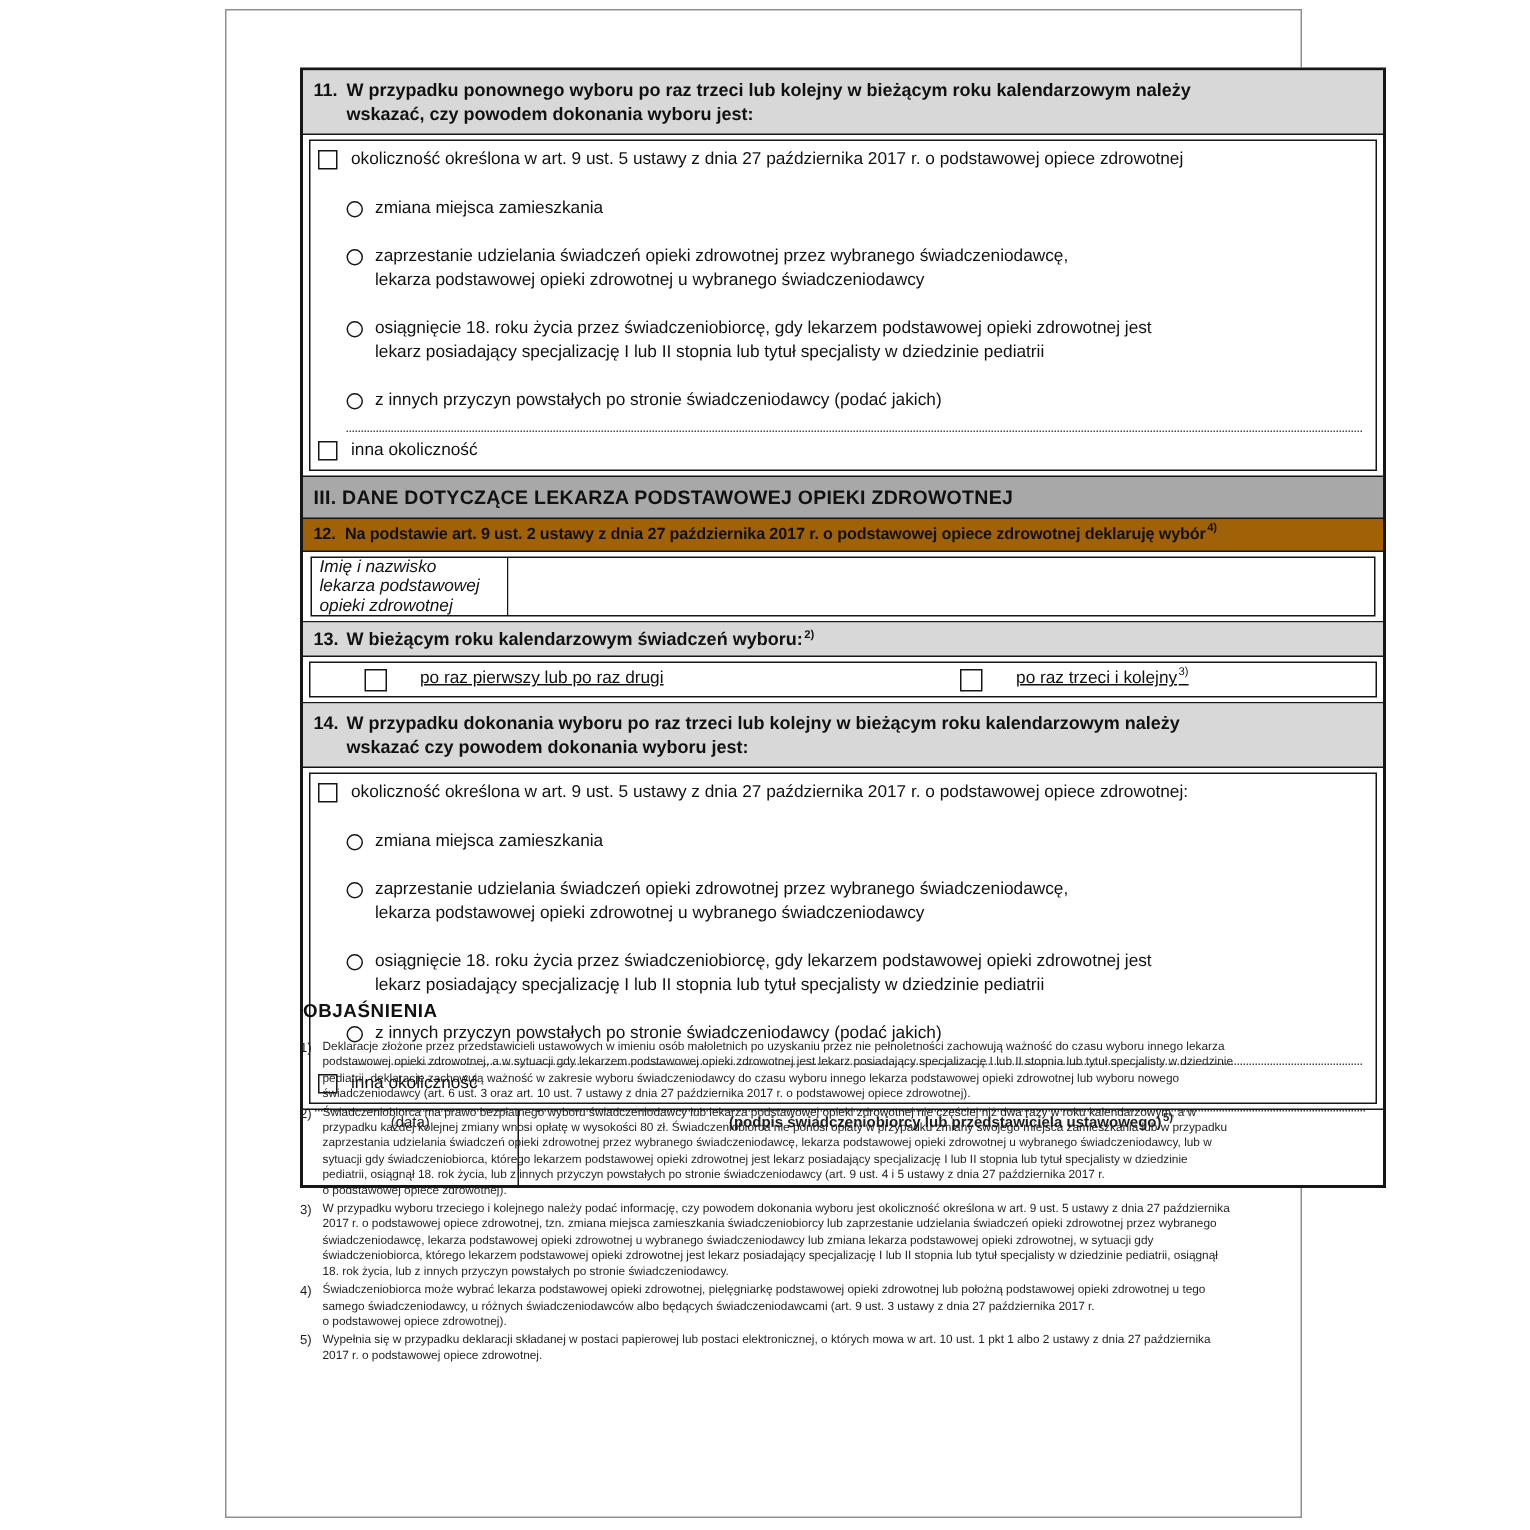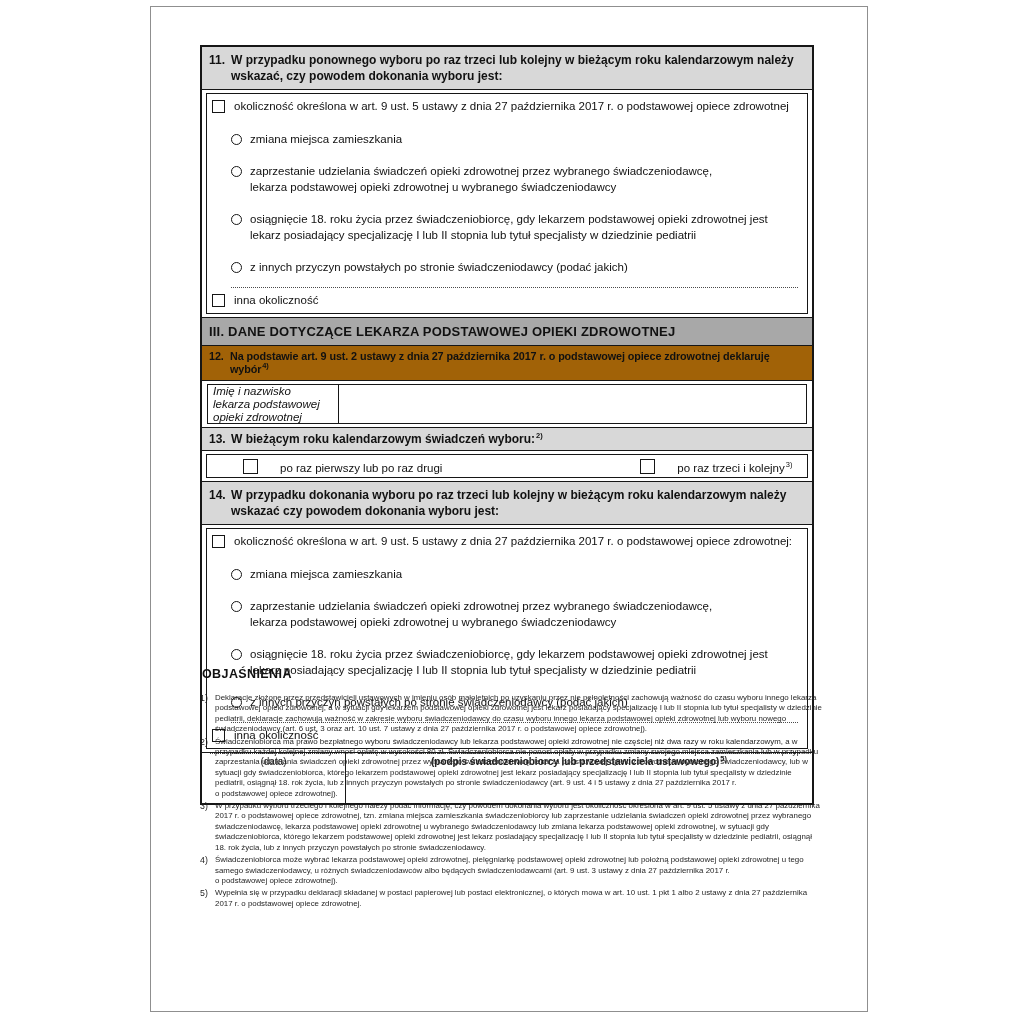--- a/index.html
+++ b/index.html
@@ -6,21 +6,21 @@
   html, body { width: 1020px; height: 1020px; background: #fff; }
   body { position: relative; font-family: "Liberation Sans", sans-serif; color: #111; }
 
   .sheet {
     position: absolute; left: 150px; top: 6px; width: 718px; height: 1006px;
     background: #fff; border: 1px solid #8f8f8f;
   }
 
   
   .form-table {
-    position: absolute; left: 49px; top: 38px; width: 614px;
+    position: absolute; left: 49px; top: 38px; width: 724px;
     border: 2px solid #161616; background: #fff;
   }
   .row { border-bottom: 1px solid #161616; }
   .row:last-child { border-bottom: none; }
 
   .hdr {
     background: #d8d8d8; display: flex;
     font-weight: bold; font-size: 12px; line-height: 16px;
     padding: 5px 6px 5px 7px;
   }
@@ -73,21 +73,21 @@
   .name-table { border: 1px solid #161616; display: flex; height: 40px; }
   .name-label {
     width: 131px; flex: none; border-right: 1px solid #161616;
     font-style: italic; font-size: 11.5px; line-height: 13px;
     padding: 0 5px; white-space: pre-line;
   }
   .name-value { flex: 1; background: #fff; }
 
   
   .opt13box { display: flex; align-items: center; padding: 4px 6px 3px; }
-  .choice { display: flex; align-items: flex-end; gap: 22px; }
+  .choice { display: flex; align-items: flex-start; gap: 22px; text-decoration: underline; }
   .choice-1 { margin-left: 30px; }
   .choice-2 { margin-left: 198px; }
 
   
   .sigrow { display: flex; height: 50px; }
   .sig-cell { display: flex; flex-direction: column; justify-content: flex-start; padding: 0 8px 3px; }
   .sig-date { width: 144px; flex: none; border-right: 1.5px solid #161616; }
   .sig-sign { flex: 1; padding: 0 12px 3px; font-weight: bold; }
   .sig-dots { border-bottom: 1.6px dotted #4a4a4a; height: 0; margin-bottom: 2px; }
   .sig-caption { text-align: center; font-size: 10px; line-height: 12px; color: #222; }

